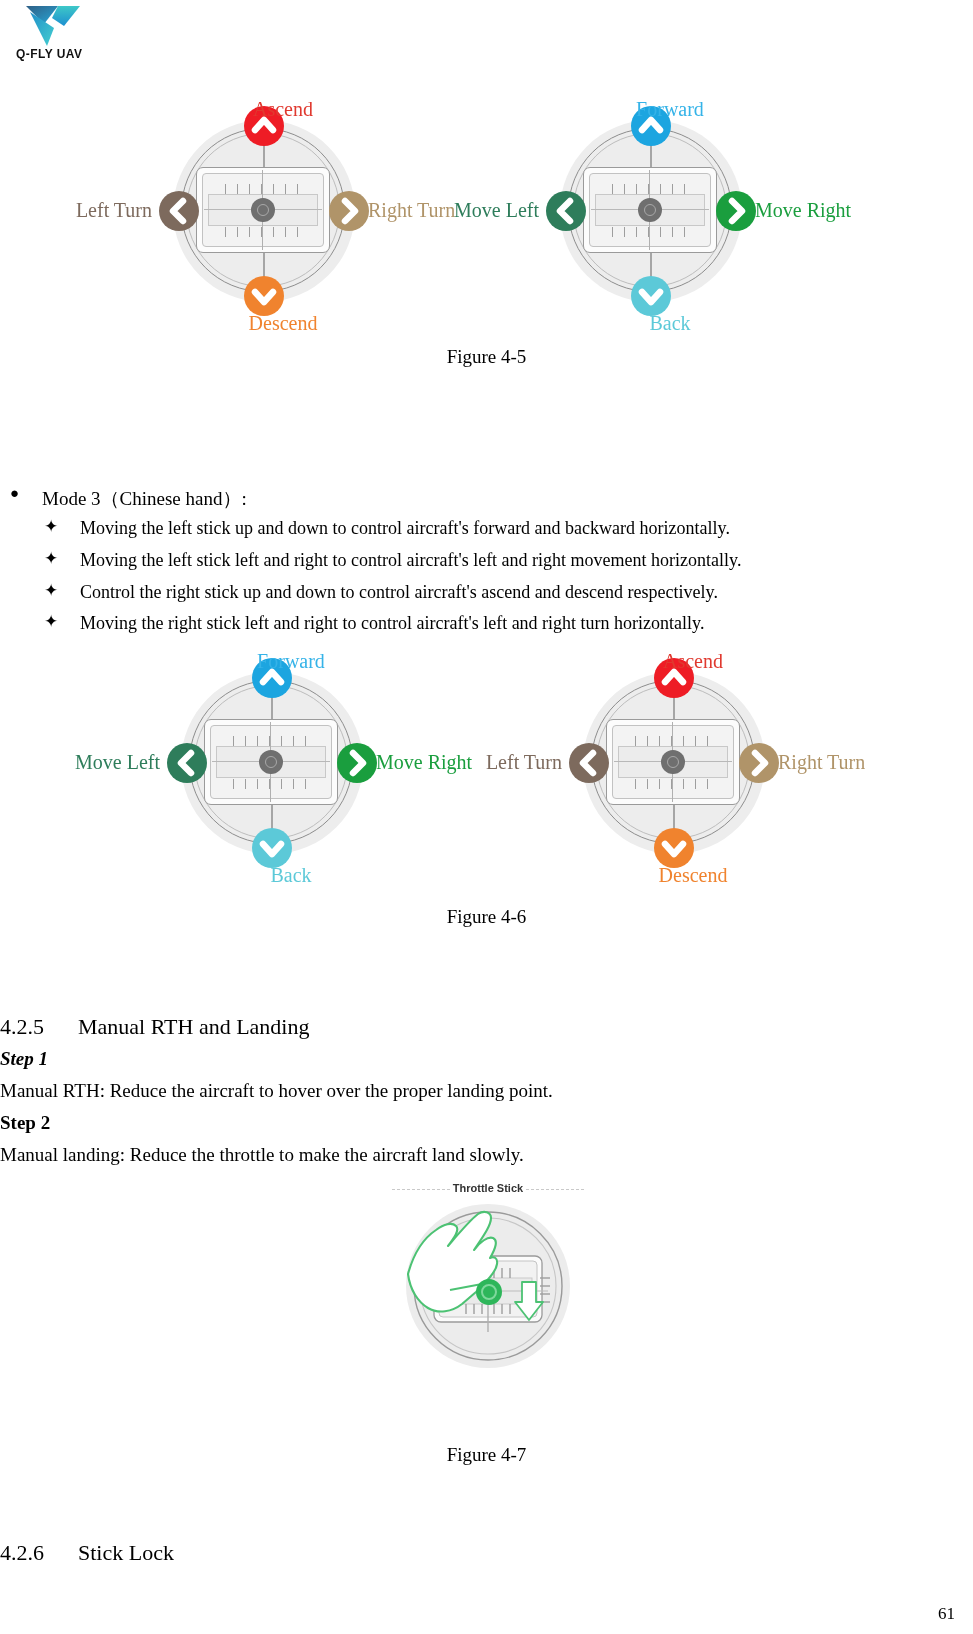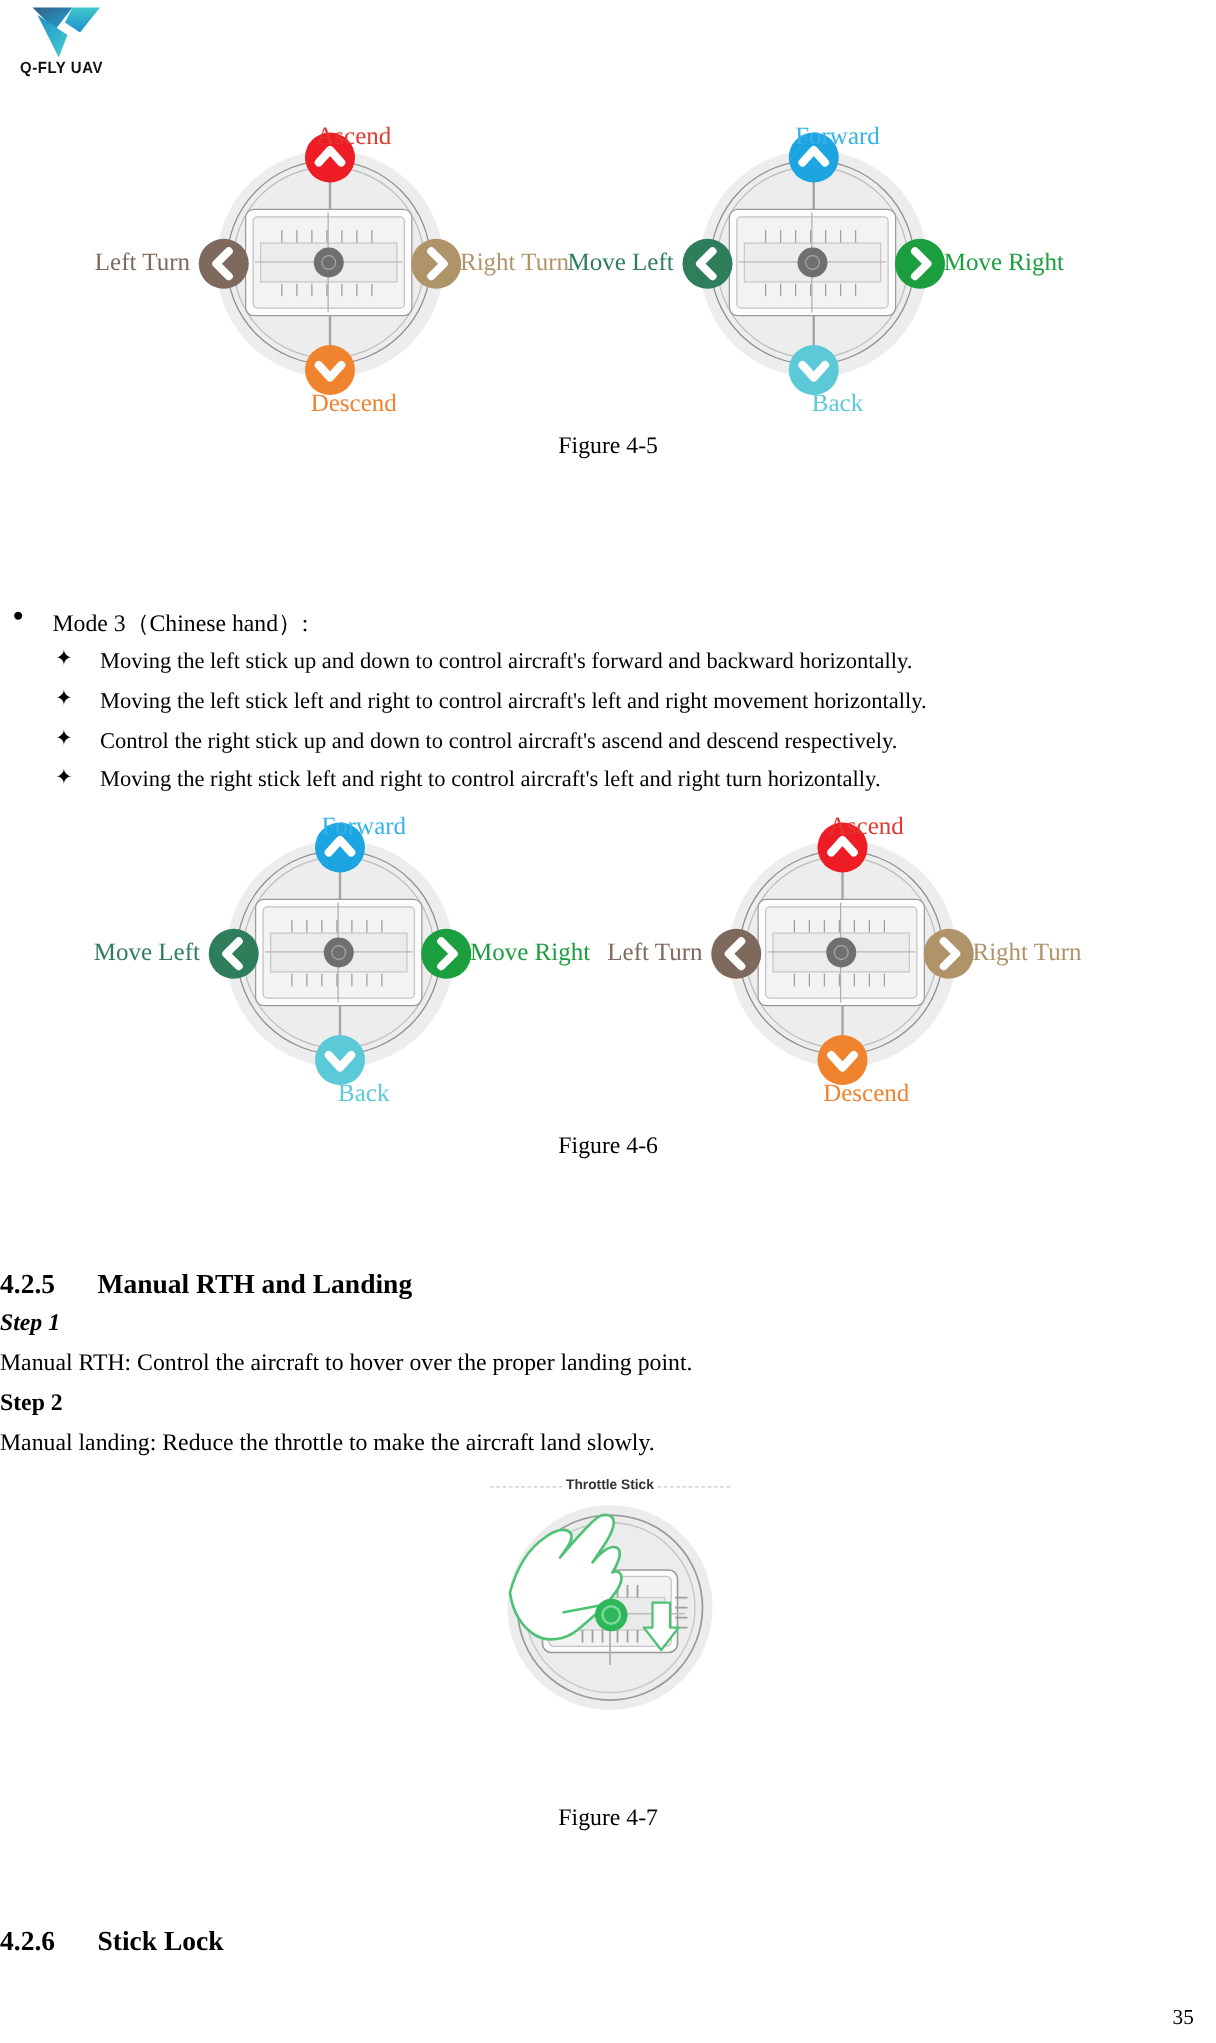--- a/index.html
+++ b/index.html
@@ -234,21 +234,21 @@
   .sub-dia {
     position: absolute;
     left: 44px;
     font-size: 17px;
     line-height: 1;
   }
   .sub-txt { position: absolute; left: 80px; }
   .h-sect {
     position: absolute;
     font-size: 22px;
-    font-weight: bold;
+    font-weight: normal;
     white-space: nowrap;
   }
   .h-sect .num { display: inline-block; width: 78px; }
   .h-step {
     position: absolute;
     font-size: 19px;
     font-weight: bold;
     white-space: nowrap;
   }
   .page-num {
@@ -580,21 +580,21 @@
   <div class="fig-label lbl-left" style="color: rgb(125, 106, 93);">Left Turn</div>
   <div class="fig-label lbl-right" style="color: rgb(176, 148, 105);">Right Turn</div>
 </div>
 
 <div class="caption" style="top:906px;">Figure 4-6</div>
 
 <div class="h-sect" style="top:1014px; left:0;">
   <span class="num">4.2.5</span><span>Manual RTH and Landing</span>
 </div>
 <div class="h-step" style="top:1048px; left:0;font-style:italic;">Step 1</div>
-<div class="body-line" style="top:1080px; left:0;">Manual RTH: Control the aircraft to hover over the proper landing point.</div>
+<div class="body-line" style="top:1080px; left:0;">Manual RTH: Reduce the aircraft to hover over the proper landing point.</div>
 <div class="h-step" style="top:1112px; left:0;">Step 2</div>
 <div class="body-line" style="top:1144px; left:0;">Manual landing: Reduce the throttle to make the aircraft land slowly.</div>
 
 <div class="throttle-fig">
   <div class="thr-dash l"></div>
   <div class="thr-dash r"></div>
   <div class="thr-title">Throttle Stick</div>
   <div class="thr-disc"></div>
 
   <svg width="196" height="190" style="position:absolute;left:0;top:0;">
@@ -646,13 +646,13 @@
     <path d="M132,100 L146,100 L146,120 L153,120 L139,138 L125,120 L132,120 Z" fill="#ffffff" stroke="#4cc273" stroke-width="1.8" stroke-linejoin="round"></path>
   </svg>
 </div>
 
 <div class="caption" style="top:1444px;">Figure 4-7</div>
 
 <div class="h-sect" style="top:1540px; left:0;">
   <span class="num">4.2.6</span><span>Stick Lock</span>
 </div>
 
-<div class="page-num">35</div>
+<div class="page-num">61</div>
 
 </body></html>

